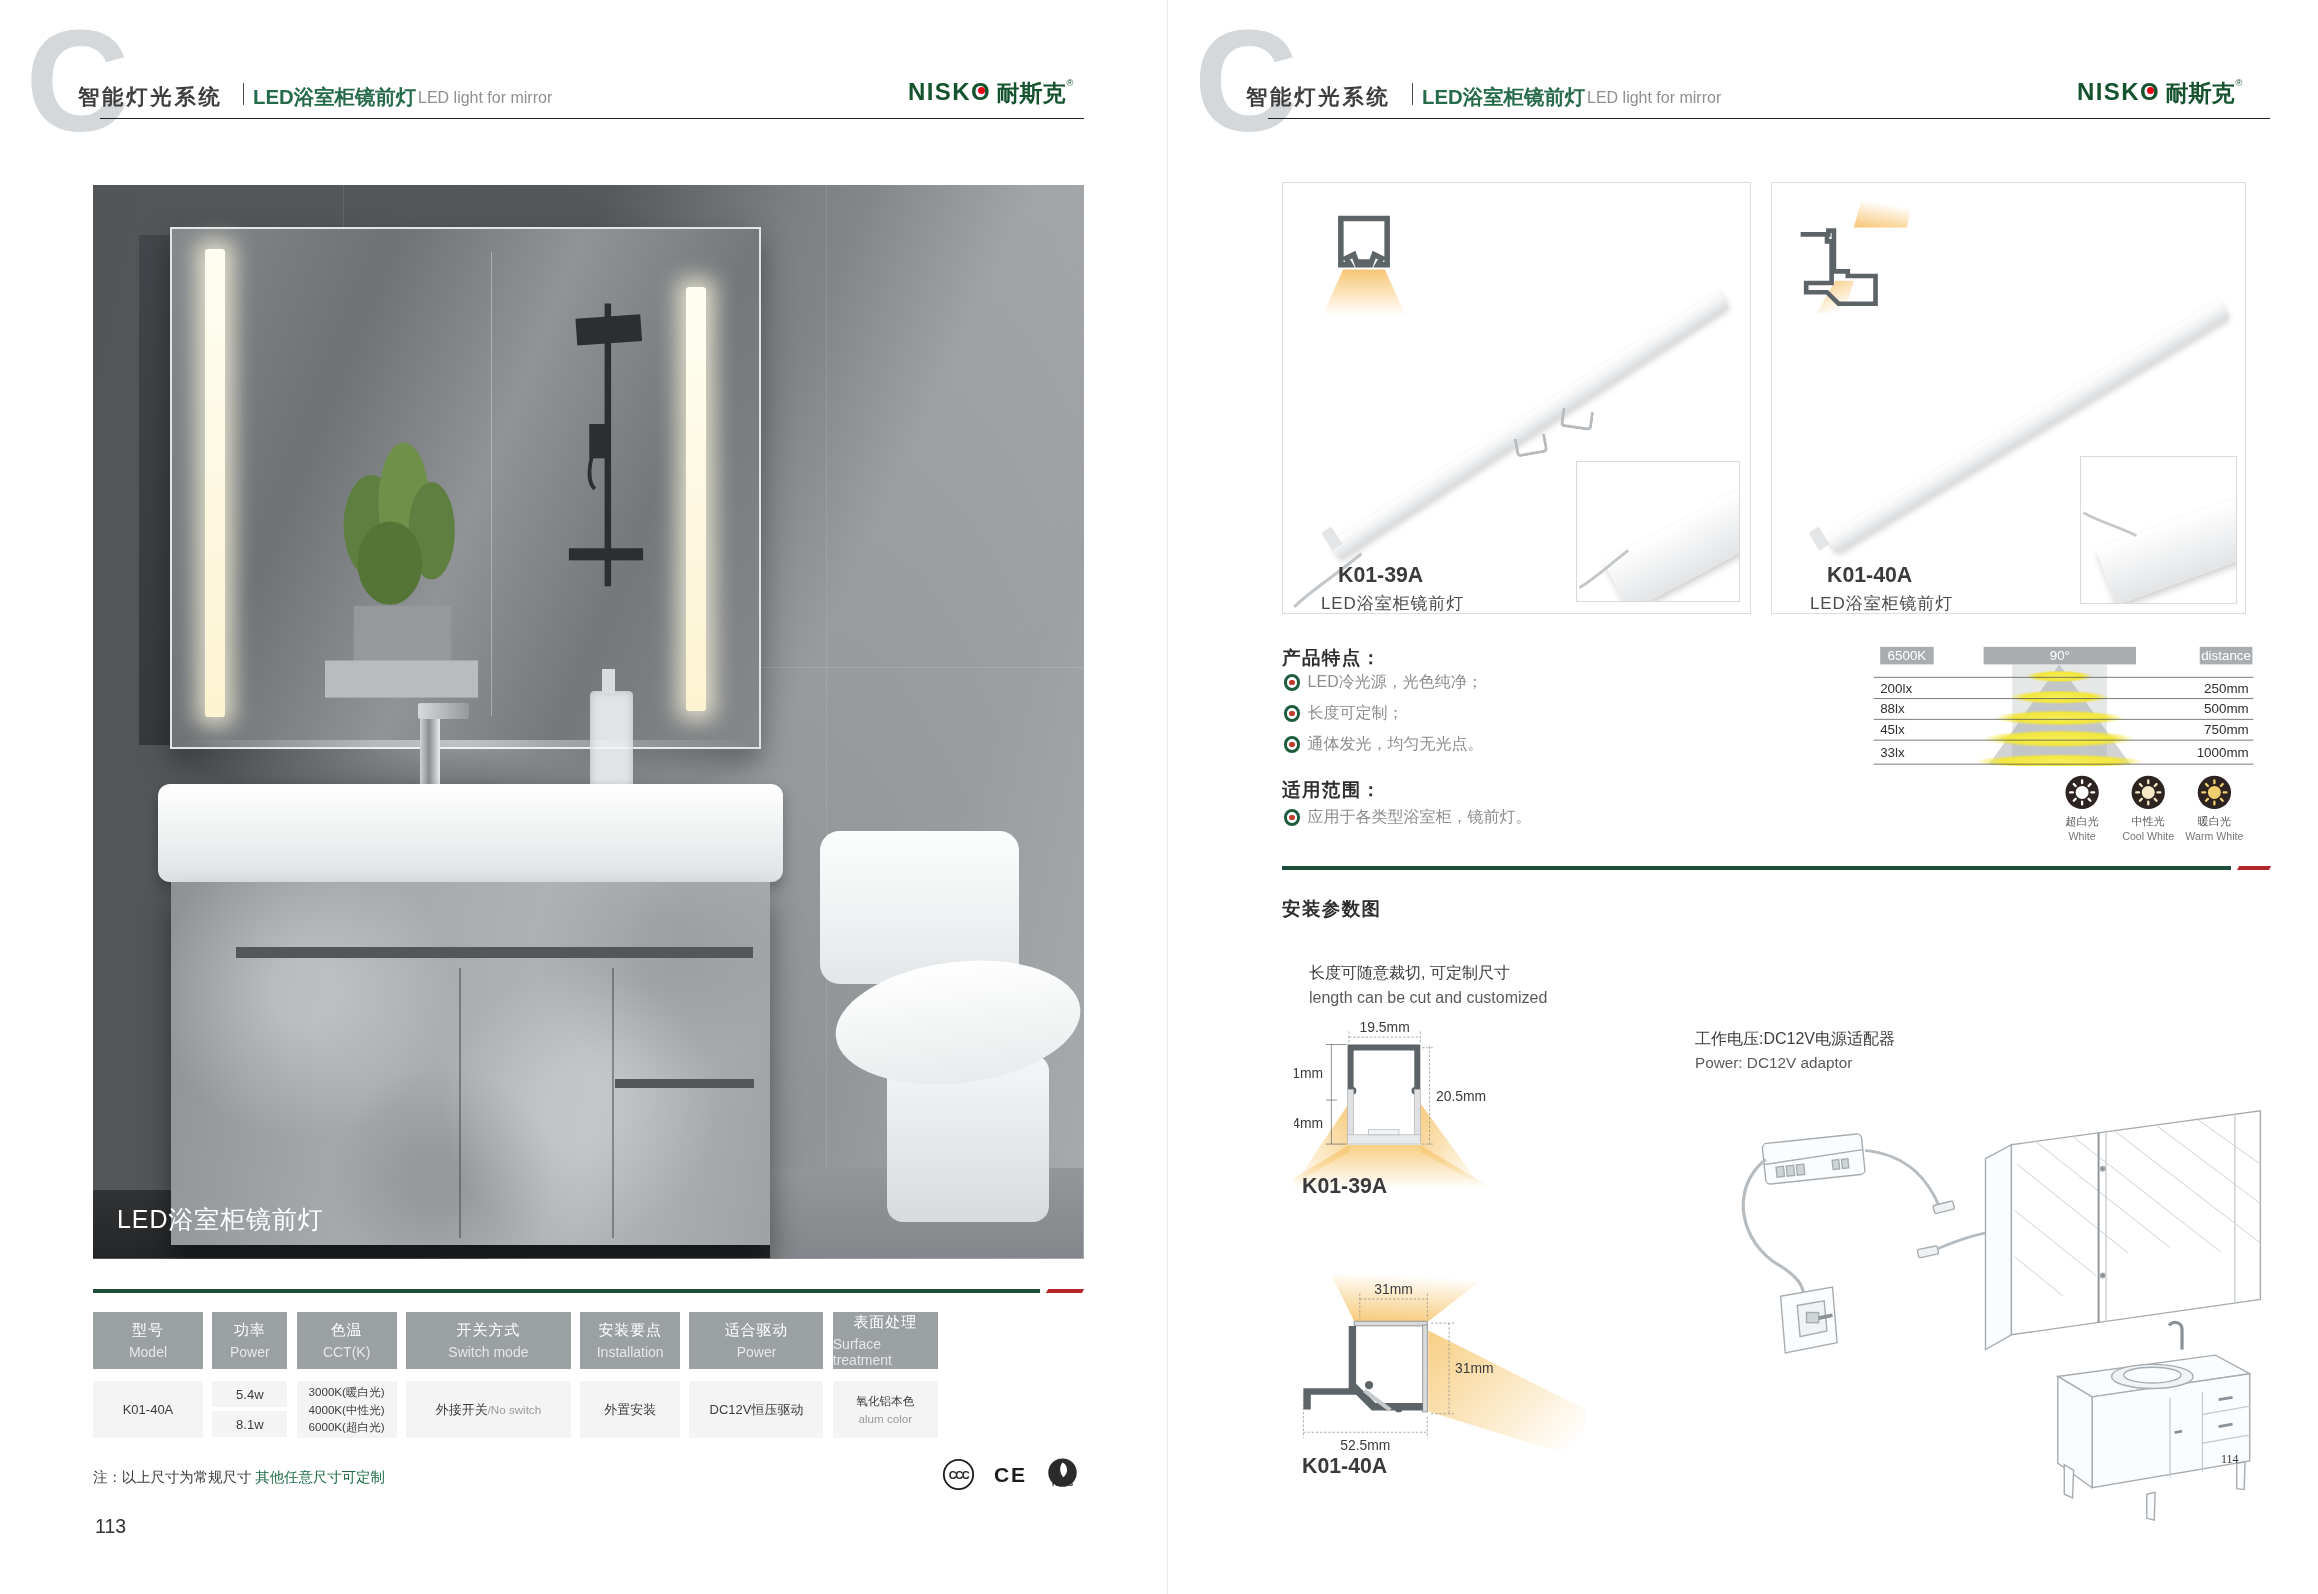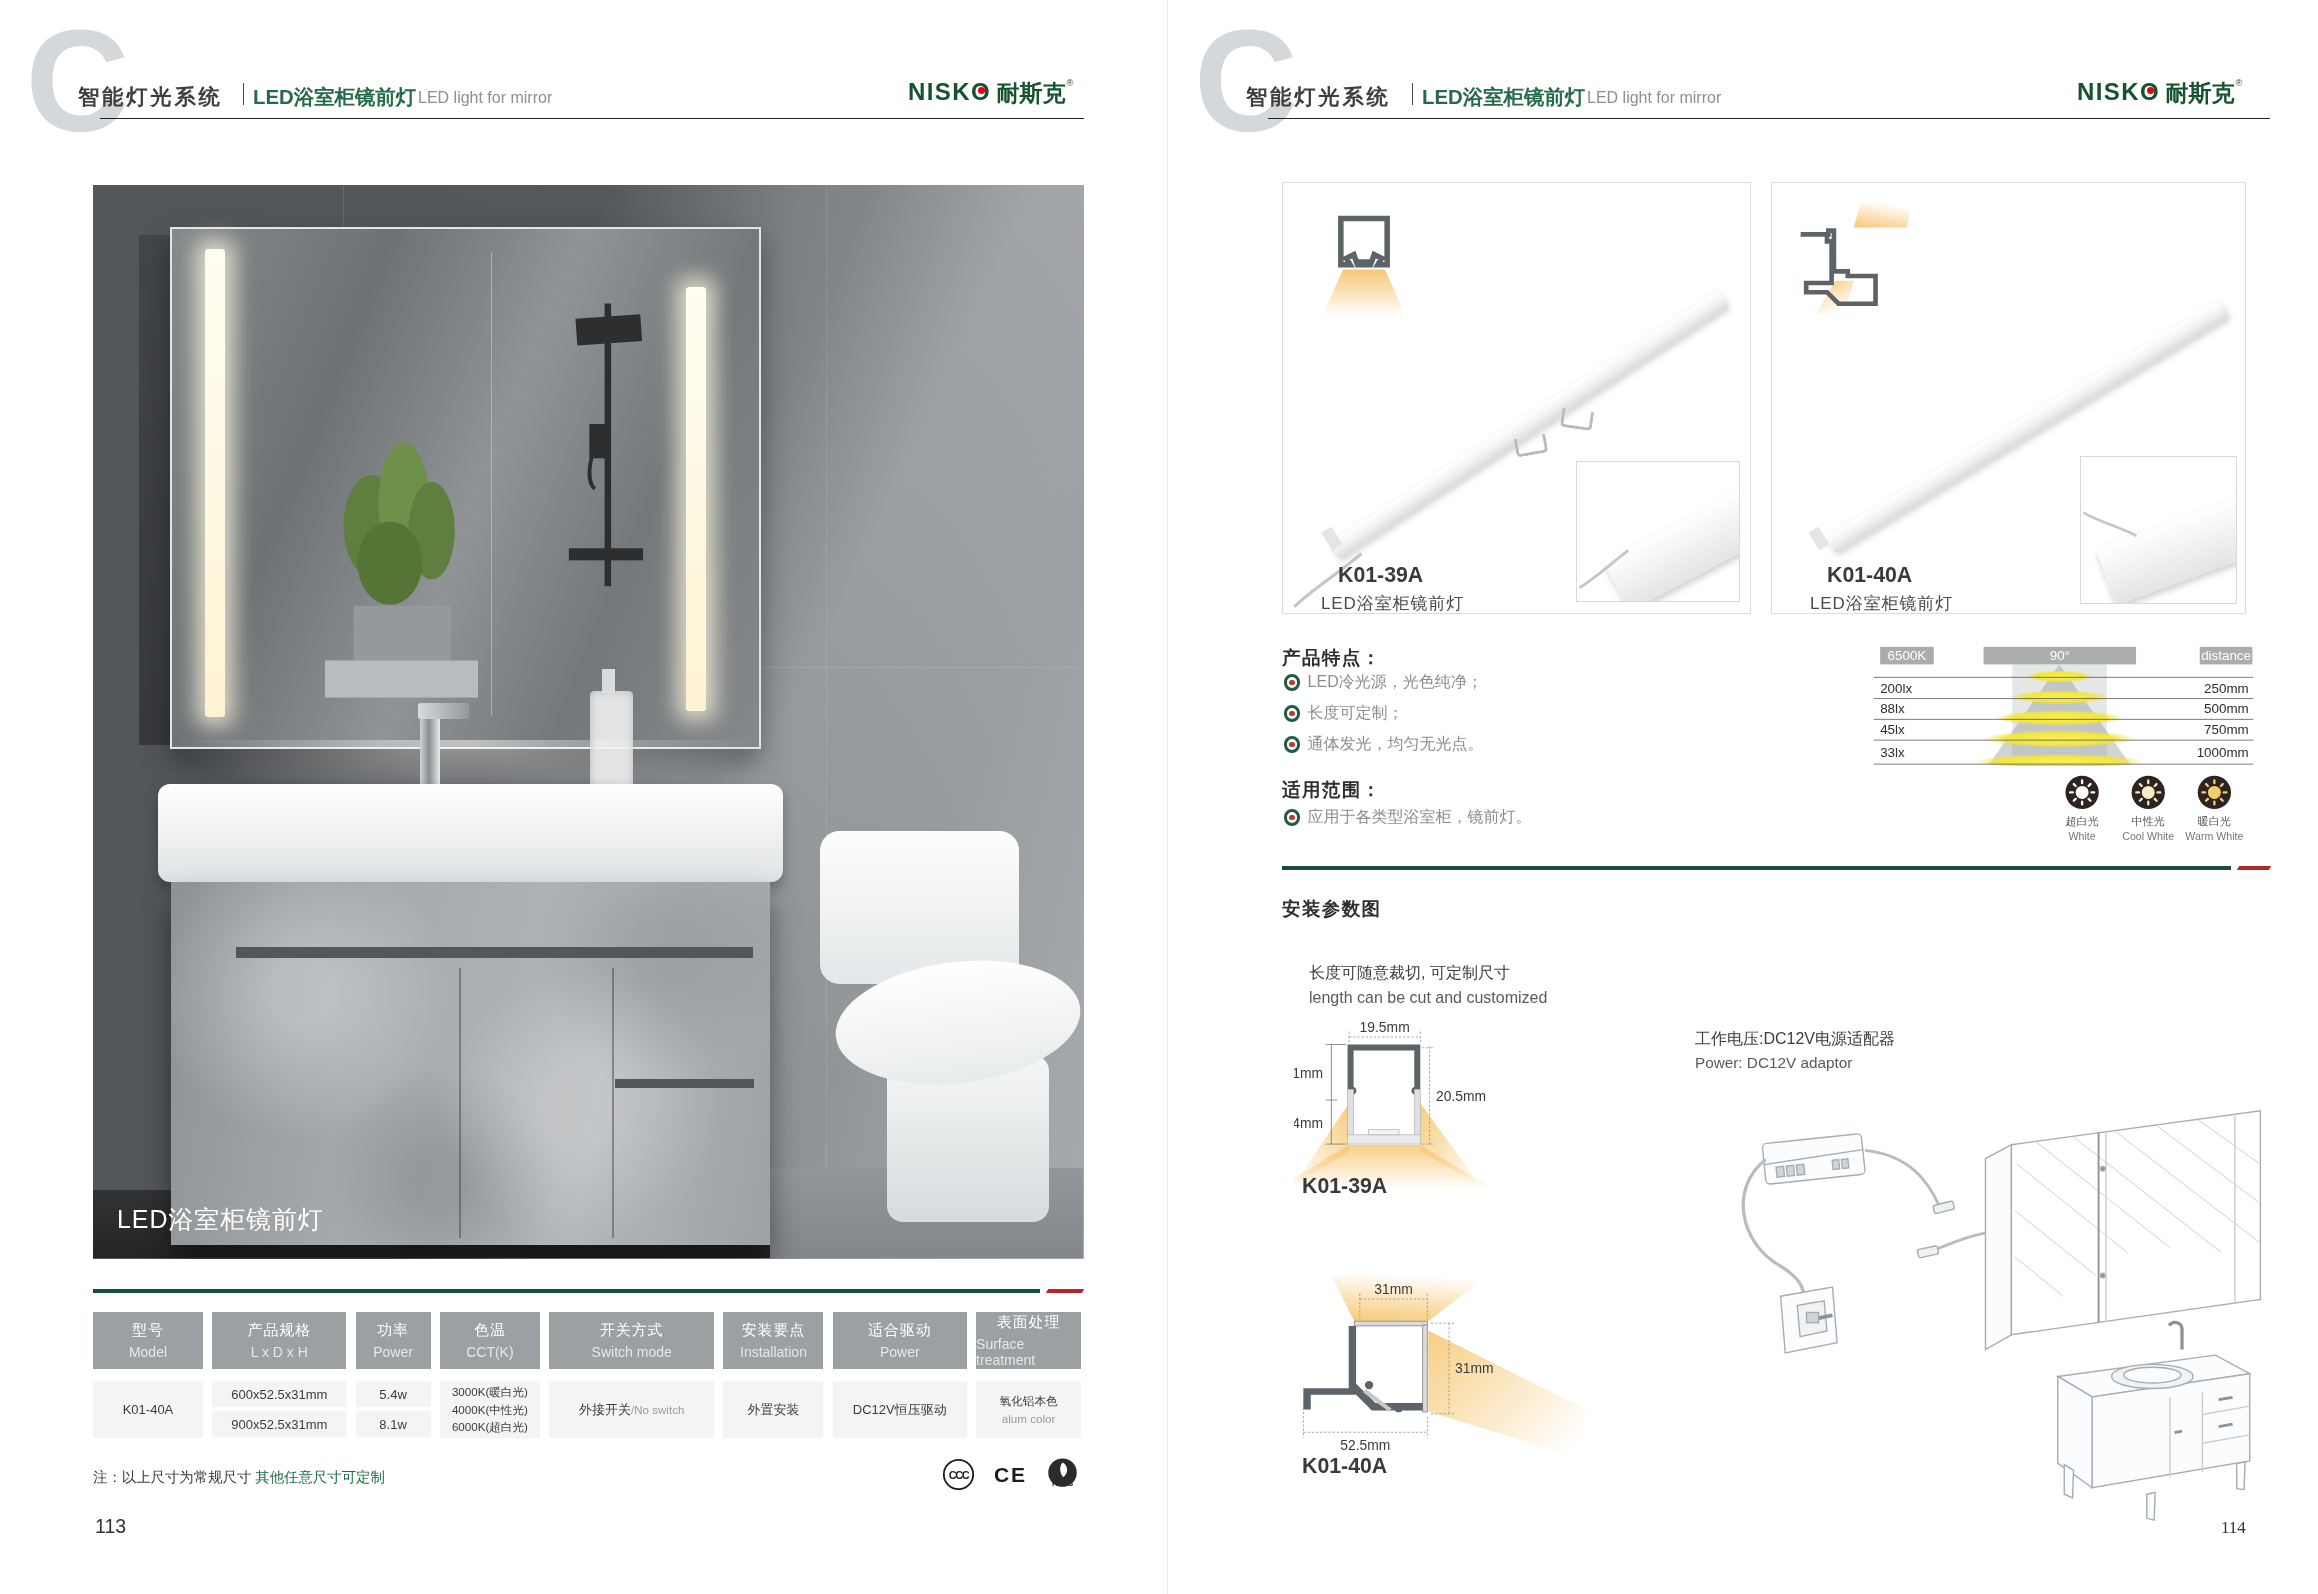--- a/index.html
+++ b/index.html
@@ -196,34 +196,20 @@
       <div class="spec-head">
         <span class="cn">型号</span>
         <span class="en">Model</span>
       </div>
       <div class="spec-body">
           <div class="cell tall">
             <span>K01-40A</span>
           </div>
         </div>
     </div>
-    <div class="spec-col" style="width:134px;">
-      <div class="spec-head">
-        <span class="cn">产品规格</span>
-        <span class="en">L x D x H</span>
-      </div>
-      <div class="spec-body">
-        <div class="cell half">
-            <span>600x52.5x31mm</span>
-          </div>
-        <div class="cell half">
-            <span>900x52.5x31mm</span>
-          </div>
-      </div>
-    </div>
     <div class="spec-col" style="width:75px;">
       <div class="spec-head">
         <span class="cn">功率</span>
         <span class="en">Power</span>
       </div>
       <div class="spec-body">
         <div class="cell half">
             <span>5.4w</span>
           </div>
         <div class="cell half">
@@ -650,15 +636,15 @@
         <path d="M1095,668 l30,-5" stroke="#8b9297" stroke-width="6"></path>
         <path d="M1095,726 l30,-5" stroke="#8b9297" stroke-width="6"></path>
         <path d="M1016,736 l-16,3" stroke="#8b9297" stroke-width="6"></path>
         <polygon points="762,808 782,820 780,880 762,872"></polygon>
         <polygon points="940,872 958,868 956,928 940,924"></polygon>
         <polygon points="1134,806 1152,802 1150,862 1134,860"></polygon>
       </g>
     </g>
   </svg>
 
-  <div class="page-num serif" style="left:2221px;top:1518px;font-size:17px;">114</div>
+  <div class="page-num serif" style="left:2221px;top:1452px;font-size:12px;">114</div>
 </div>
 
 
 </body></html>

